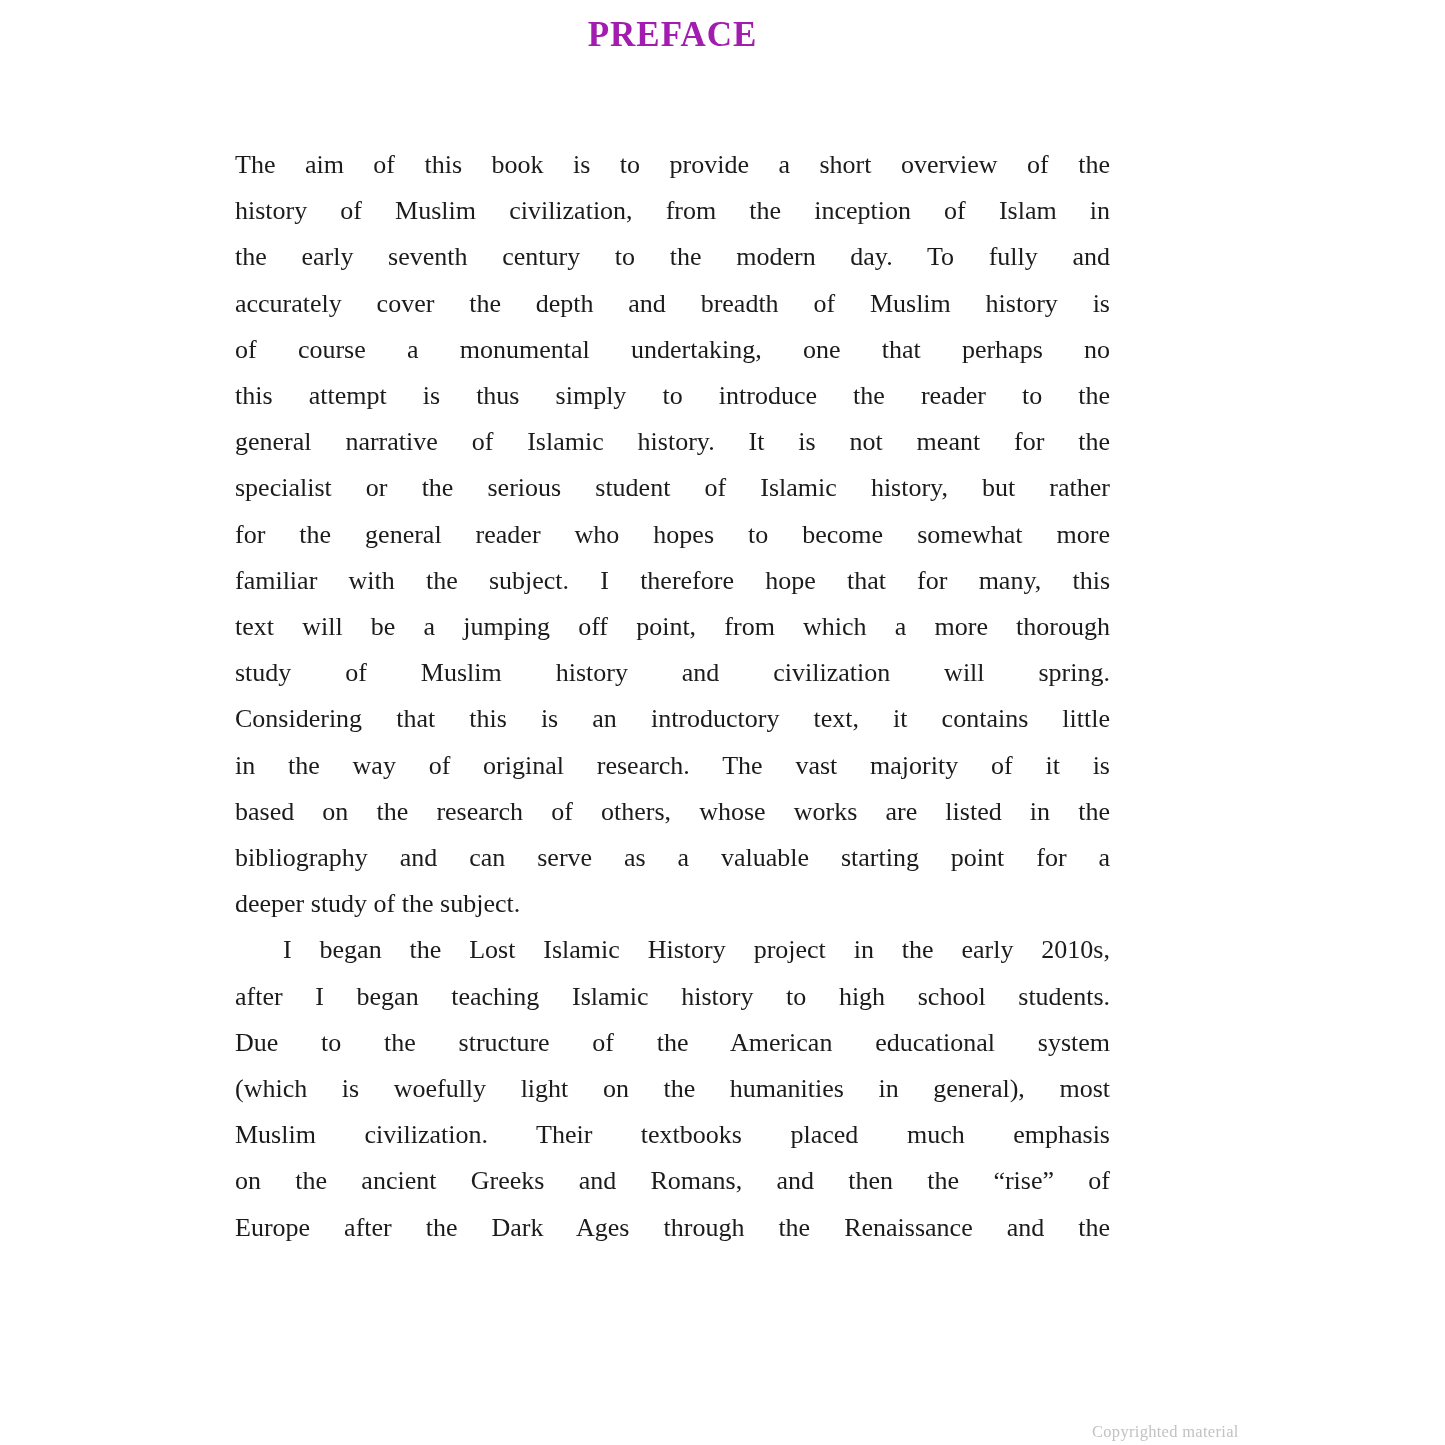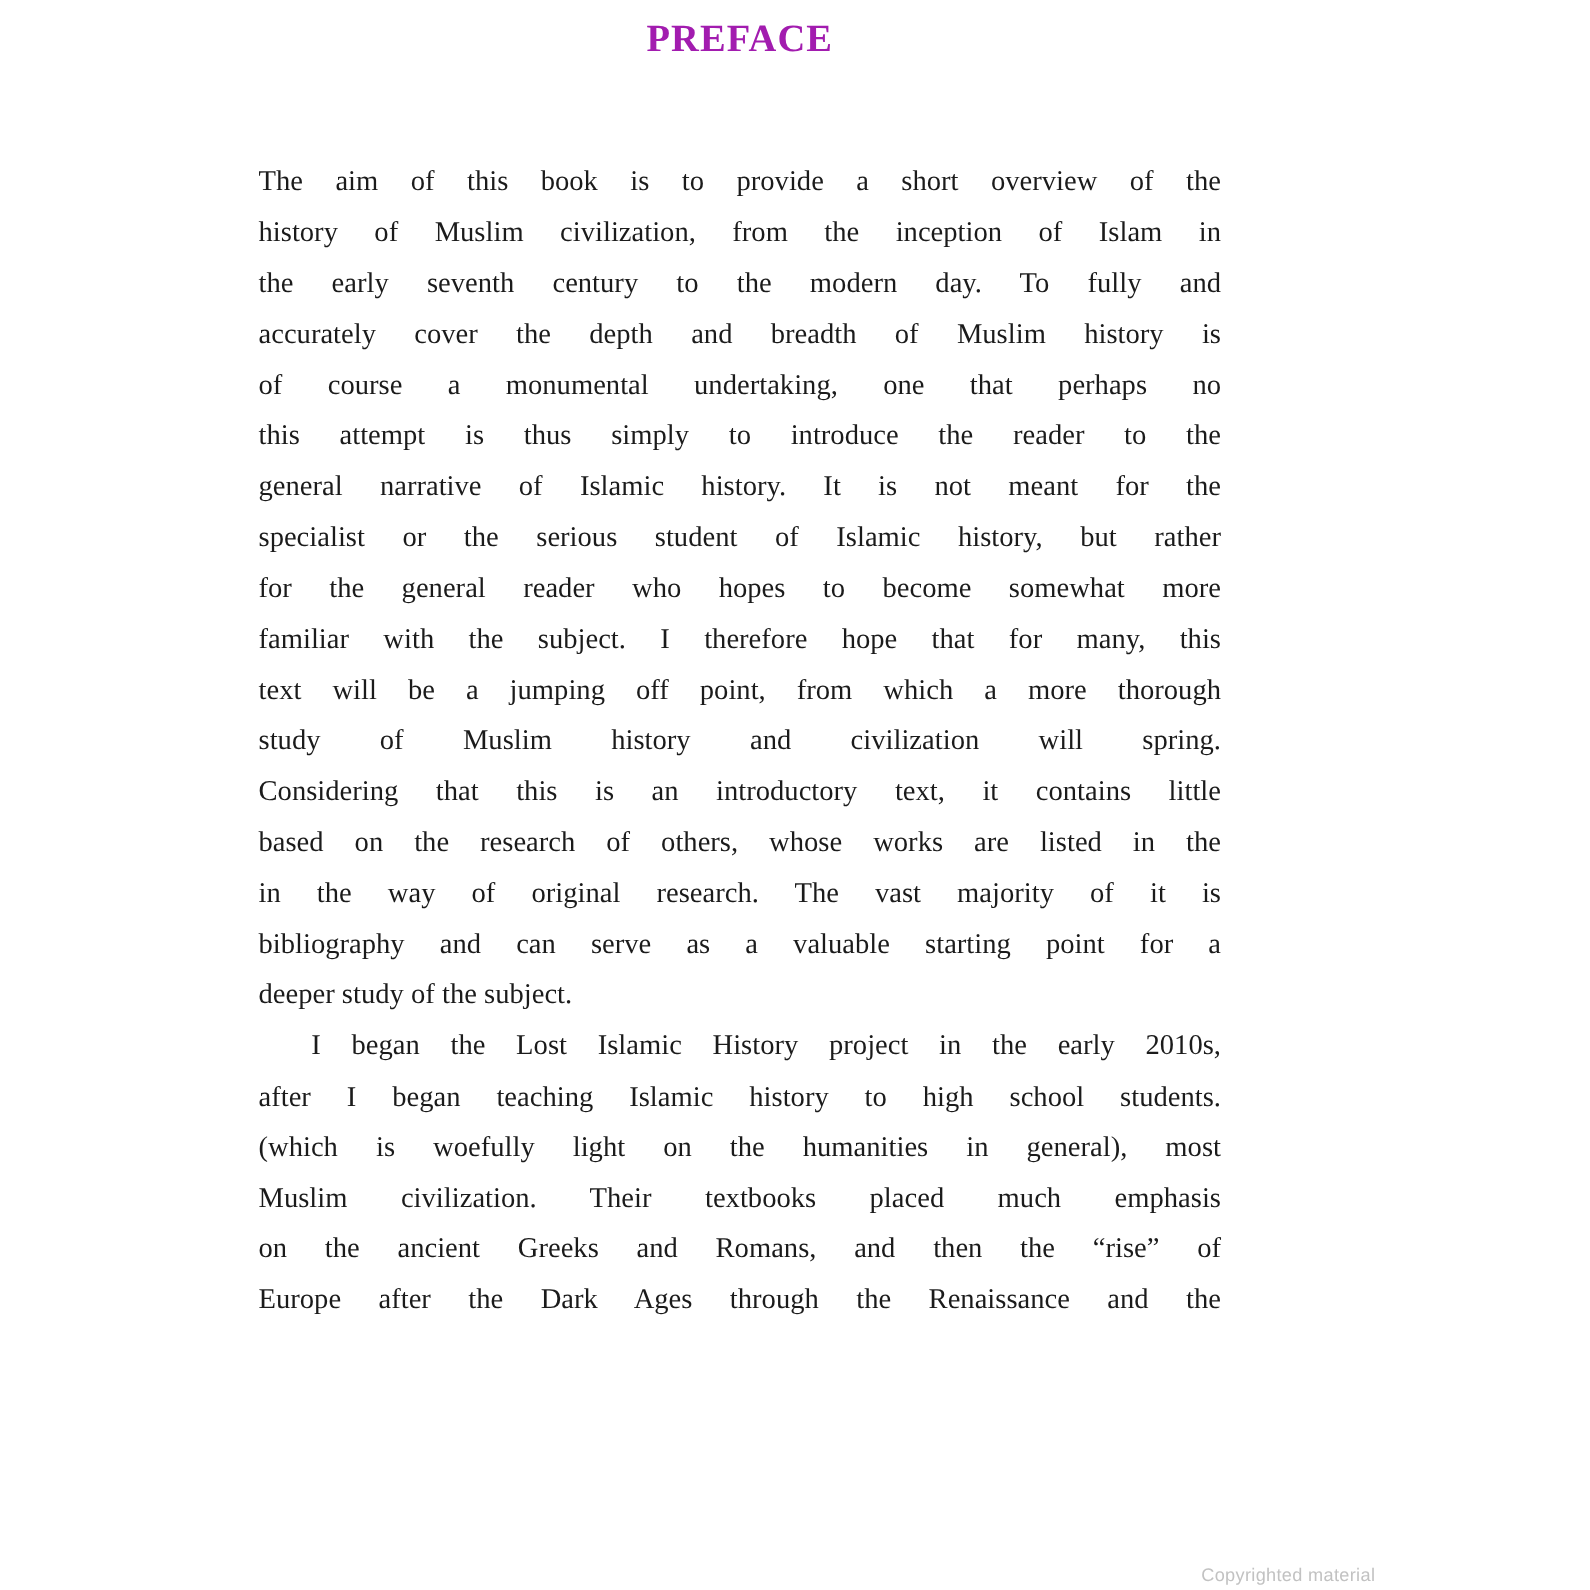--- a/index.html
+++ b/index.html
@@ -49,21 +49,21 @@
     text-align-last: left;
     -moz-text-align-last: left;
   }
   .line.indent {
     text-indent: 48px;
   }
   .watermark {
     position: absolute;
     left: 1092px;
     top: 1423px;
-    font-family: Liberation Sans, sans-serif;
+    font-family: Liberation Serif, serif;
     font-size: 16.5px;
     line-height: 18px;
     color: #c2c2c2;
     letter-spacing: 0.3px;
   }
 </style>
 </head>
 <body>
 
 <div class="page">
@@ -79,29 +79,30 @@
       <div class="line">accurately cover the depth and breadth of Muslim history is</div>
       <div class="line">of course a monumental undertaking, one that perhaps no</div>
       <div class="line">this attempt is thus simply to introduce the reader to the</div>
       <div class="line">general narrative of Islamic history. It is not meant for the</div>
       <div class="line">specialist or the serious student of Islamic history, but rather</div>
       <div class="line">for the general reader who hopes to become somewhat more</div>
       <div class="line">familiar with the subject. I therefore hope that for many, this</div>
       <div class="line">text will be a jumping off point, from which a more thorough</div>
       <div class="line">study of Muslim history and civilization will spring.</div>
       <div class="line">Considering that this is an introductory text, it contains little</div>
+      <div class="line">in the way of original research. The vast majority of it is</div>
       <div class="line">based on the research of others, whose works are listed in the</div>
-      <div class="line">in the way of original research. The vast majority of it is</div>
       <div class="line">bibliography and can serve as a valuable starting point for a</div>
       <div class="line para-end">deeper study of the subject.</div>
     </div>
 
     <div>
       <div class="line indent">I began the Lost Islamic History project in the early 2010s,</div>
       <div class="line">after I began teaching Islamic history to high school students.</div>
+      <div class="line">Due to the structure of the American educational system</div>
       <div class="line">(which is woefully light on the humanities in general), most</div>
       <div class="line">Muslim civilization. Their textbooks placed much emphasis</div>
       <div class="line">on the ancient Greeks and Romans, and then the “rise” of</div>
       <div class="line">Europe after the Dark Ages through the Renaissance and the</div>
     </div>
 
   </div>
 
   <div class="watermark">Copyrighted material</div>
 

